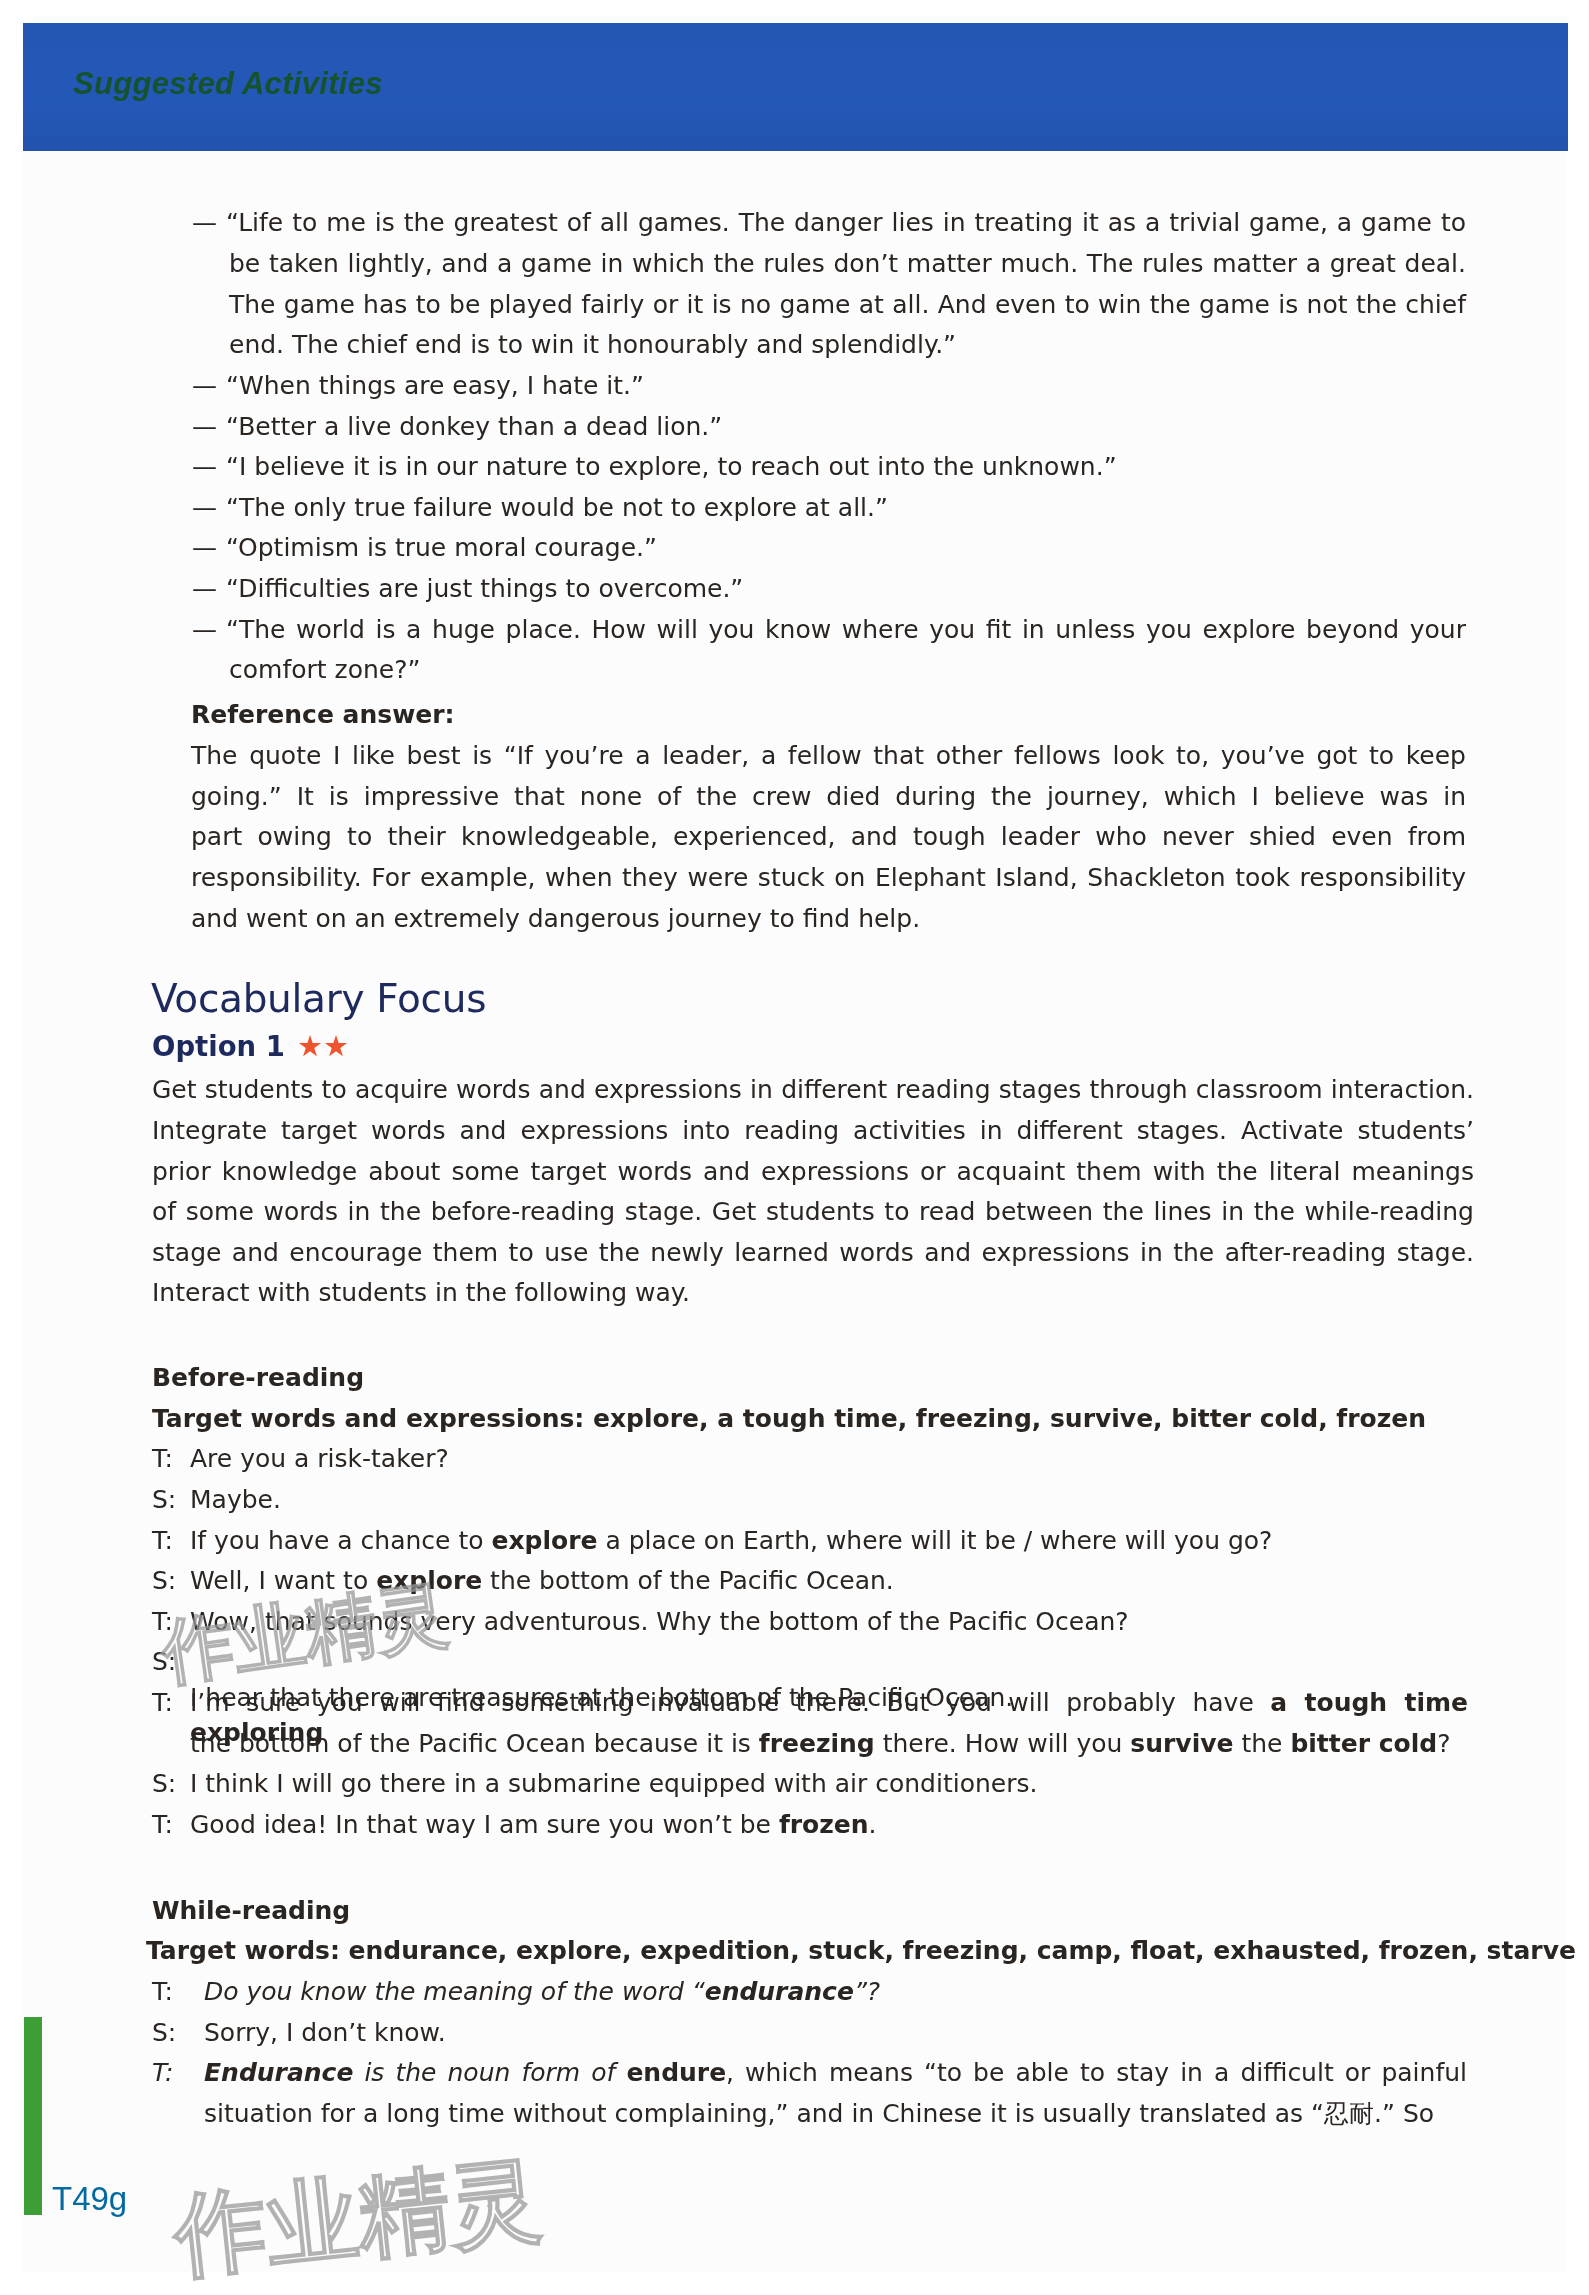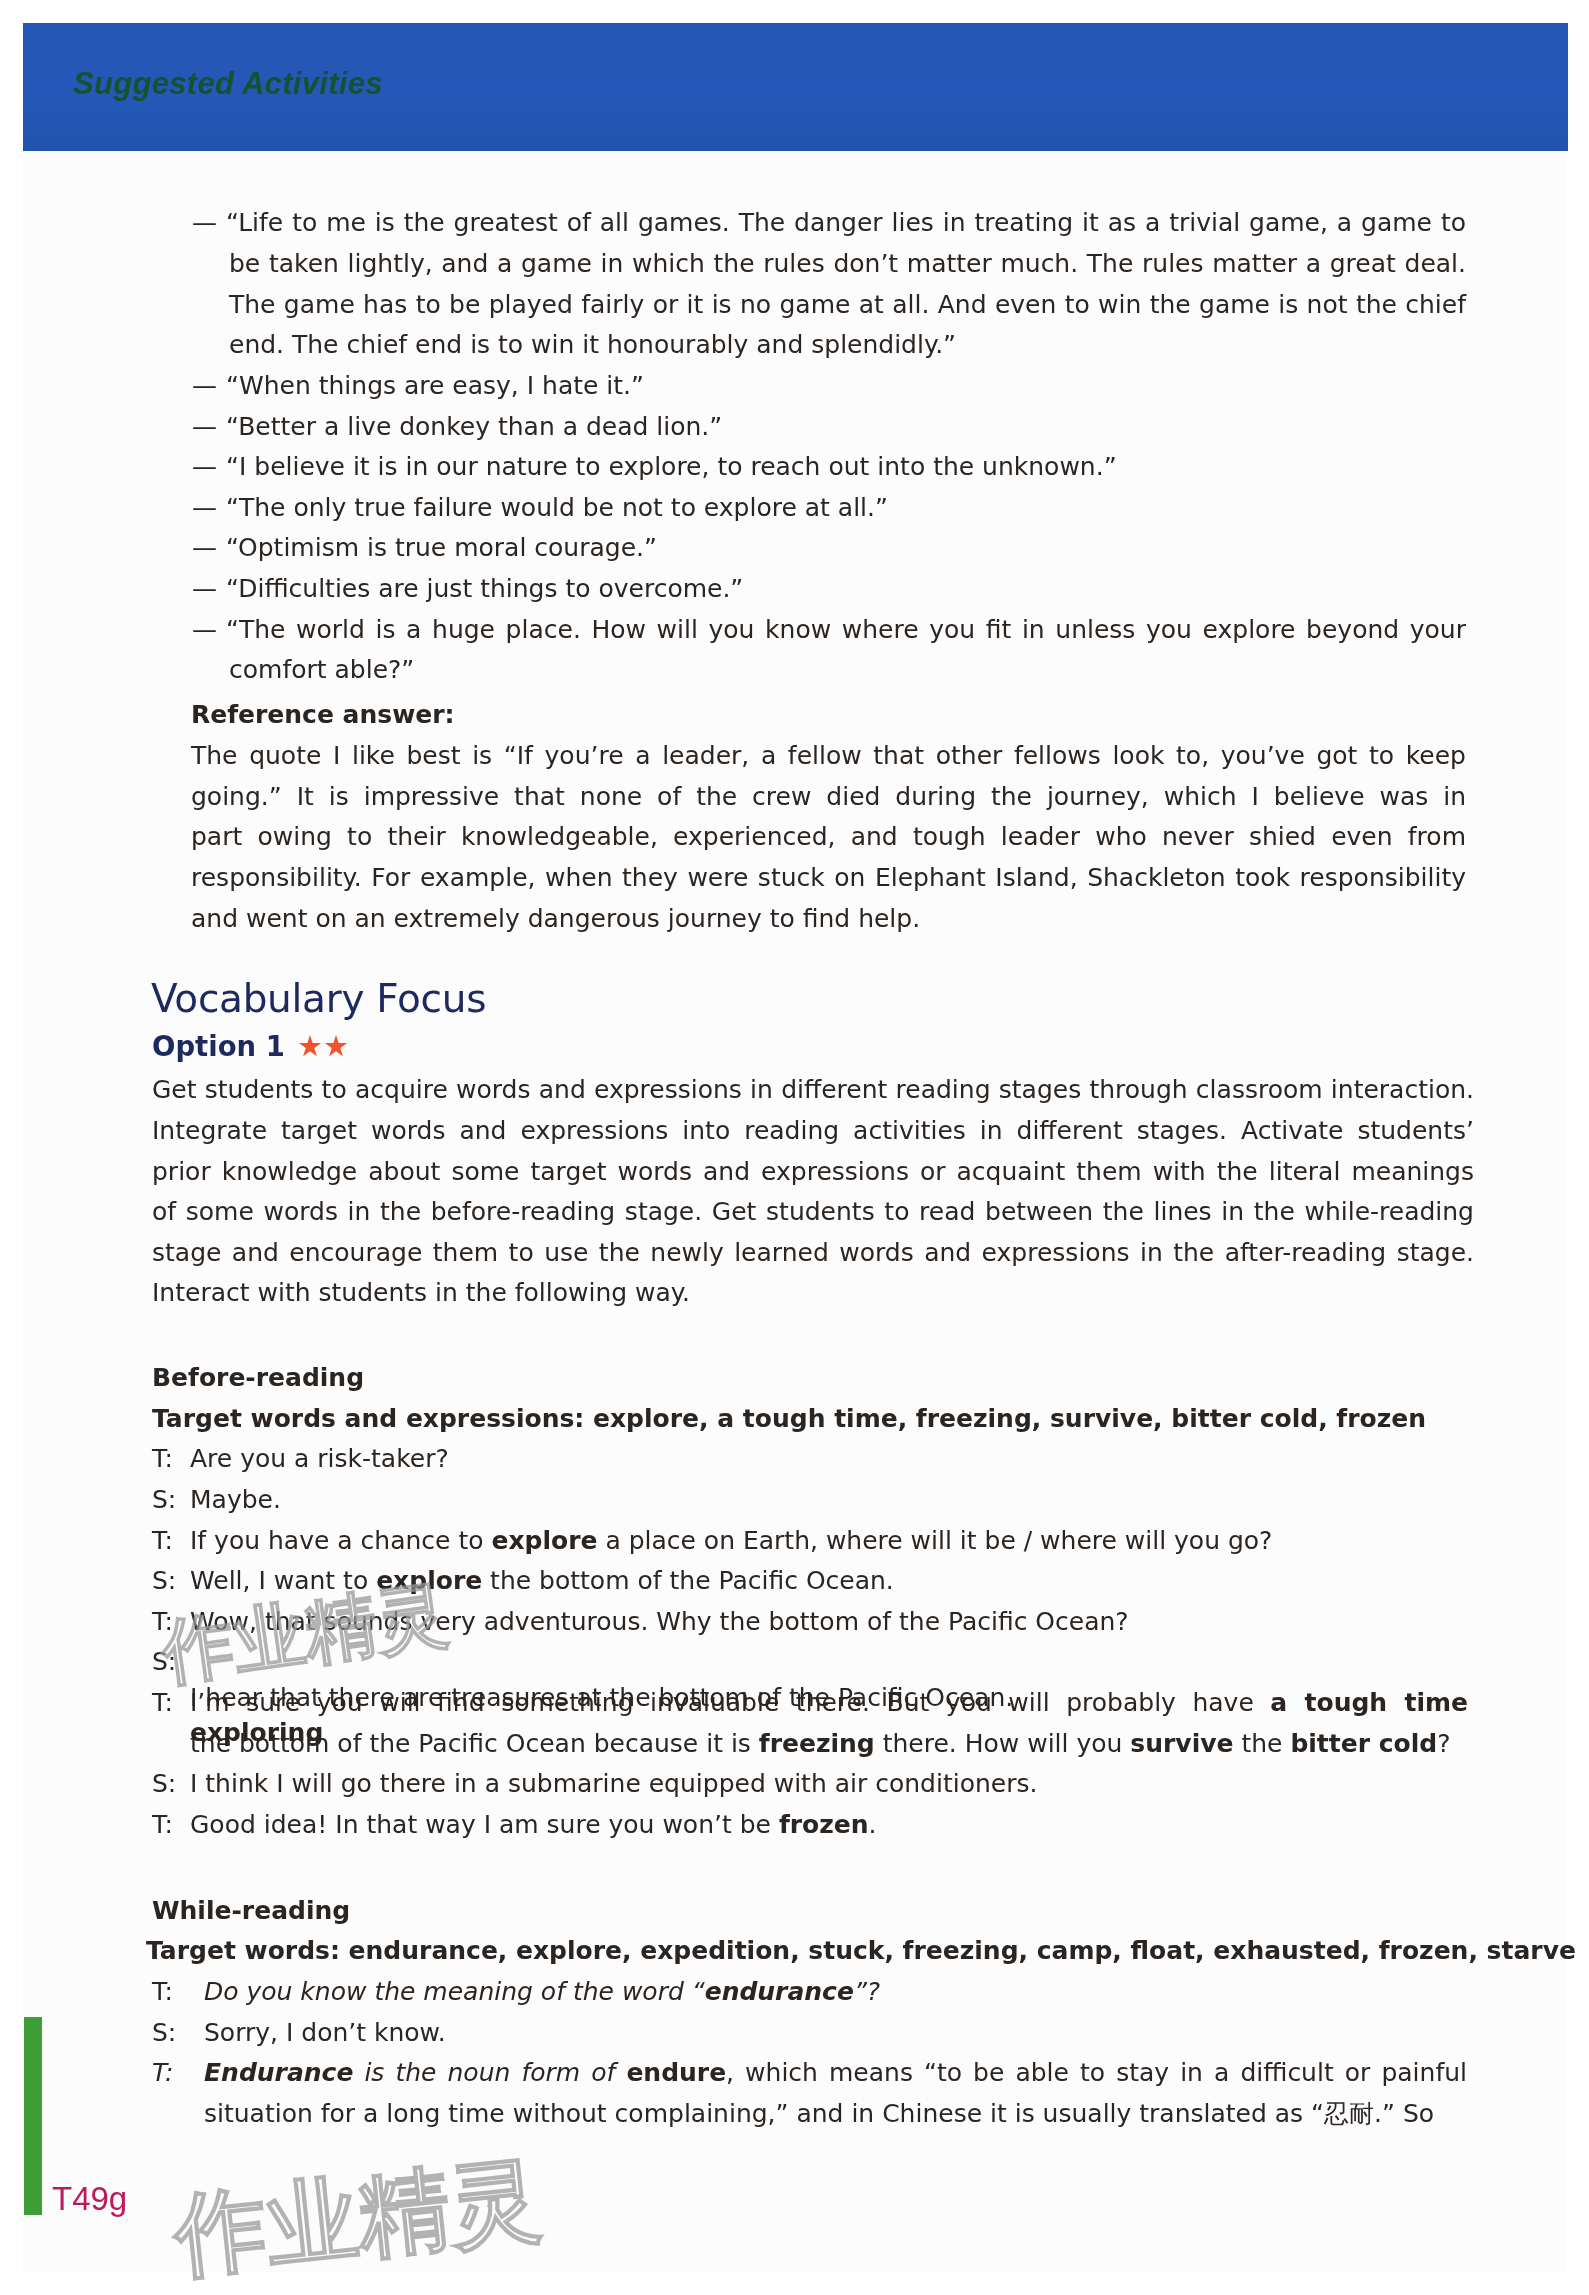--- a/index.html
+++ b/index.html
@@ -14,21 +14,21 @@
   .just { text-align: justify; text-align-last: justify; white-space: normal; }
   .dash { position: absolute; left: 192px; font-size: 25px; line-height: 30px; }
   .bold { font-weight: bold; }
   .heading { position: absolute; left: 151px; top: 976px; font-family: "DejaVu Sans", sans-serif;
              font-size: 39px; font-weight: normal; color: #1e2a5e; letter-spacing: -0.3px; }
   .option { position: absolute; left: 152px; top: 1029px; font-size: 27.5px; font-weight: bold; color: #1e2a5e; }
   .star { color: #f0542e; font-size: 29px; margin-left: 2.6px; }
   .spk { position: absolute; font-size: 25px; line-height: 30px; }
   .green-bar { position: absolute; left: 23.6px; top: 2017px; width: 18.3px; height: 198px; background: #3c9e34; }
   .pagenum { position: absolute; left: 52px; top: 2180px; font-family: "Liberation Sans", sans-serif;
-             font-size: 33px; color: #be185d; }
+             font-size: 33px; color: #0369a1; }
   .watermark { position: absolute; font-family: "DejaVu Sans", sans-serif; font-weight: bold;
                color: transparent; -webkit-text-stroke: 1.3px #9a9a9a; opacity: 0.75; }
 </style>
 </head>
 <body>
 
 <div class="page"></div>
 
 <div class="band"></div>
 <div class="band-title">Suggested Activities</div>
@@ -46,21 +46,21 @@
     <div class="dash" style="top: 452px;">—</div>
     <div class="line" style="left: 226px; top: 452px;">“I believe it is in our nature to explore, to reach out into the unknown.”</div>
     <div class="dash" style="top: 493px;">—</div>
     <div class="line" style="left: 226px; top: 493px;">“The only true failure would be not to explore at all.”</div>
     <div class="dash" style="top: 533px;">—</div>
     <div class="line" style="left: 226px; top: 533px;">“Optimism is true moral courage.”</div>
     <div class="dash" style="top: 574px;">—</div>
     <div class="line" style="left: 226px; top: 574px;">“Difficulties are just things to overcome.”</div>
     <div class="dash" style="top: 615px;">—</div>
     <div class="line just" style="left: 226px; top: 615px; width: 1240px;">“The world is a huge place. How will you know where you fit in unless you explore beyond your</div>
-    <div class="line" style="left: 229px; top: 655px;">comfort able?”</div>
+    <div class="line" style="left: 229px; top: 655px;">comfort zone?”</div>
   </div>
 
 <div class="line bold" style="left:191px; top:700px;">Reference answer:</div>
 <div id="reference">
     <div class="line just" style="left: 191px; top: 741px; width: 1275px;">The quote I like best is “If you’re a leader, a fellow that other fellows look to, you’ve got to keep</div>
     <div class="line just" style="left: 191px; top: 782px; width: 1275px;">going.” It is impressive that none of the crew died during the journey, which I believe was in</div>
     <div class="line just" style="left: 191px; top: 822px; width: 1275px;">part owing to their knowledgeable, experienced, and tough leader who never shied even from</div>
     <div class="line just" style="left: 191px; top: 863px; width: 1275px;">responsibility. For example, when they were stuck on Elephant Island, Shackleton took responsibility</div>
     <div class="line" style="left: 191px; top: 904px;">and went on an extremely dangerous journey to find help.</div>
   </div>

